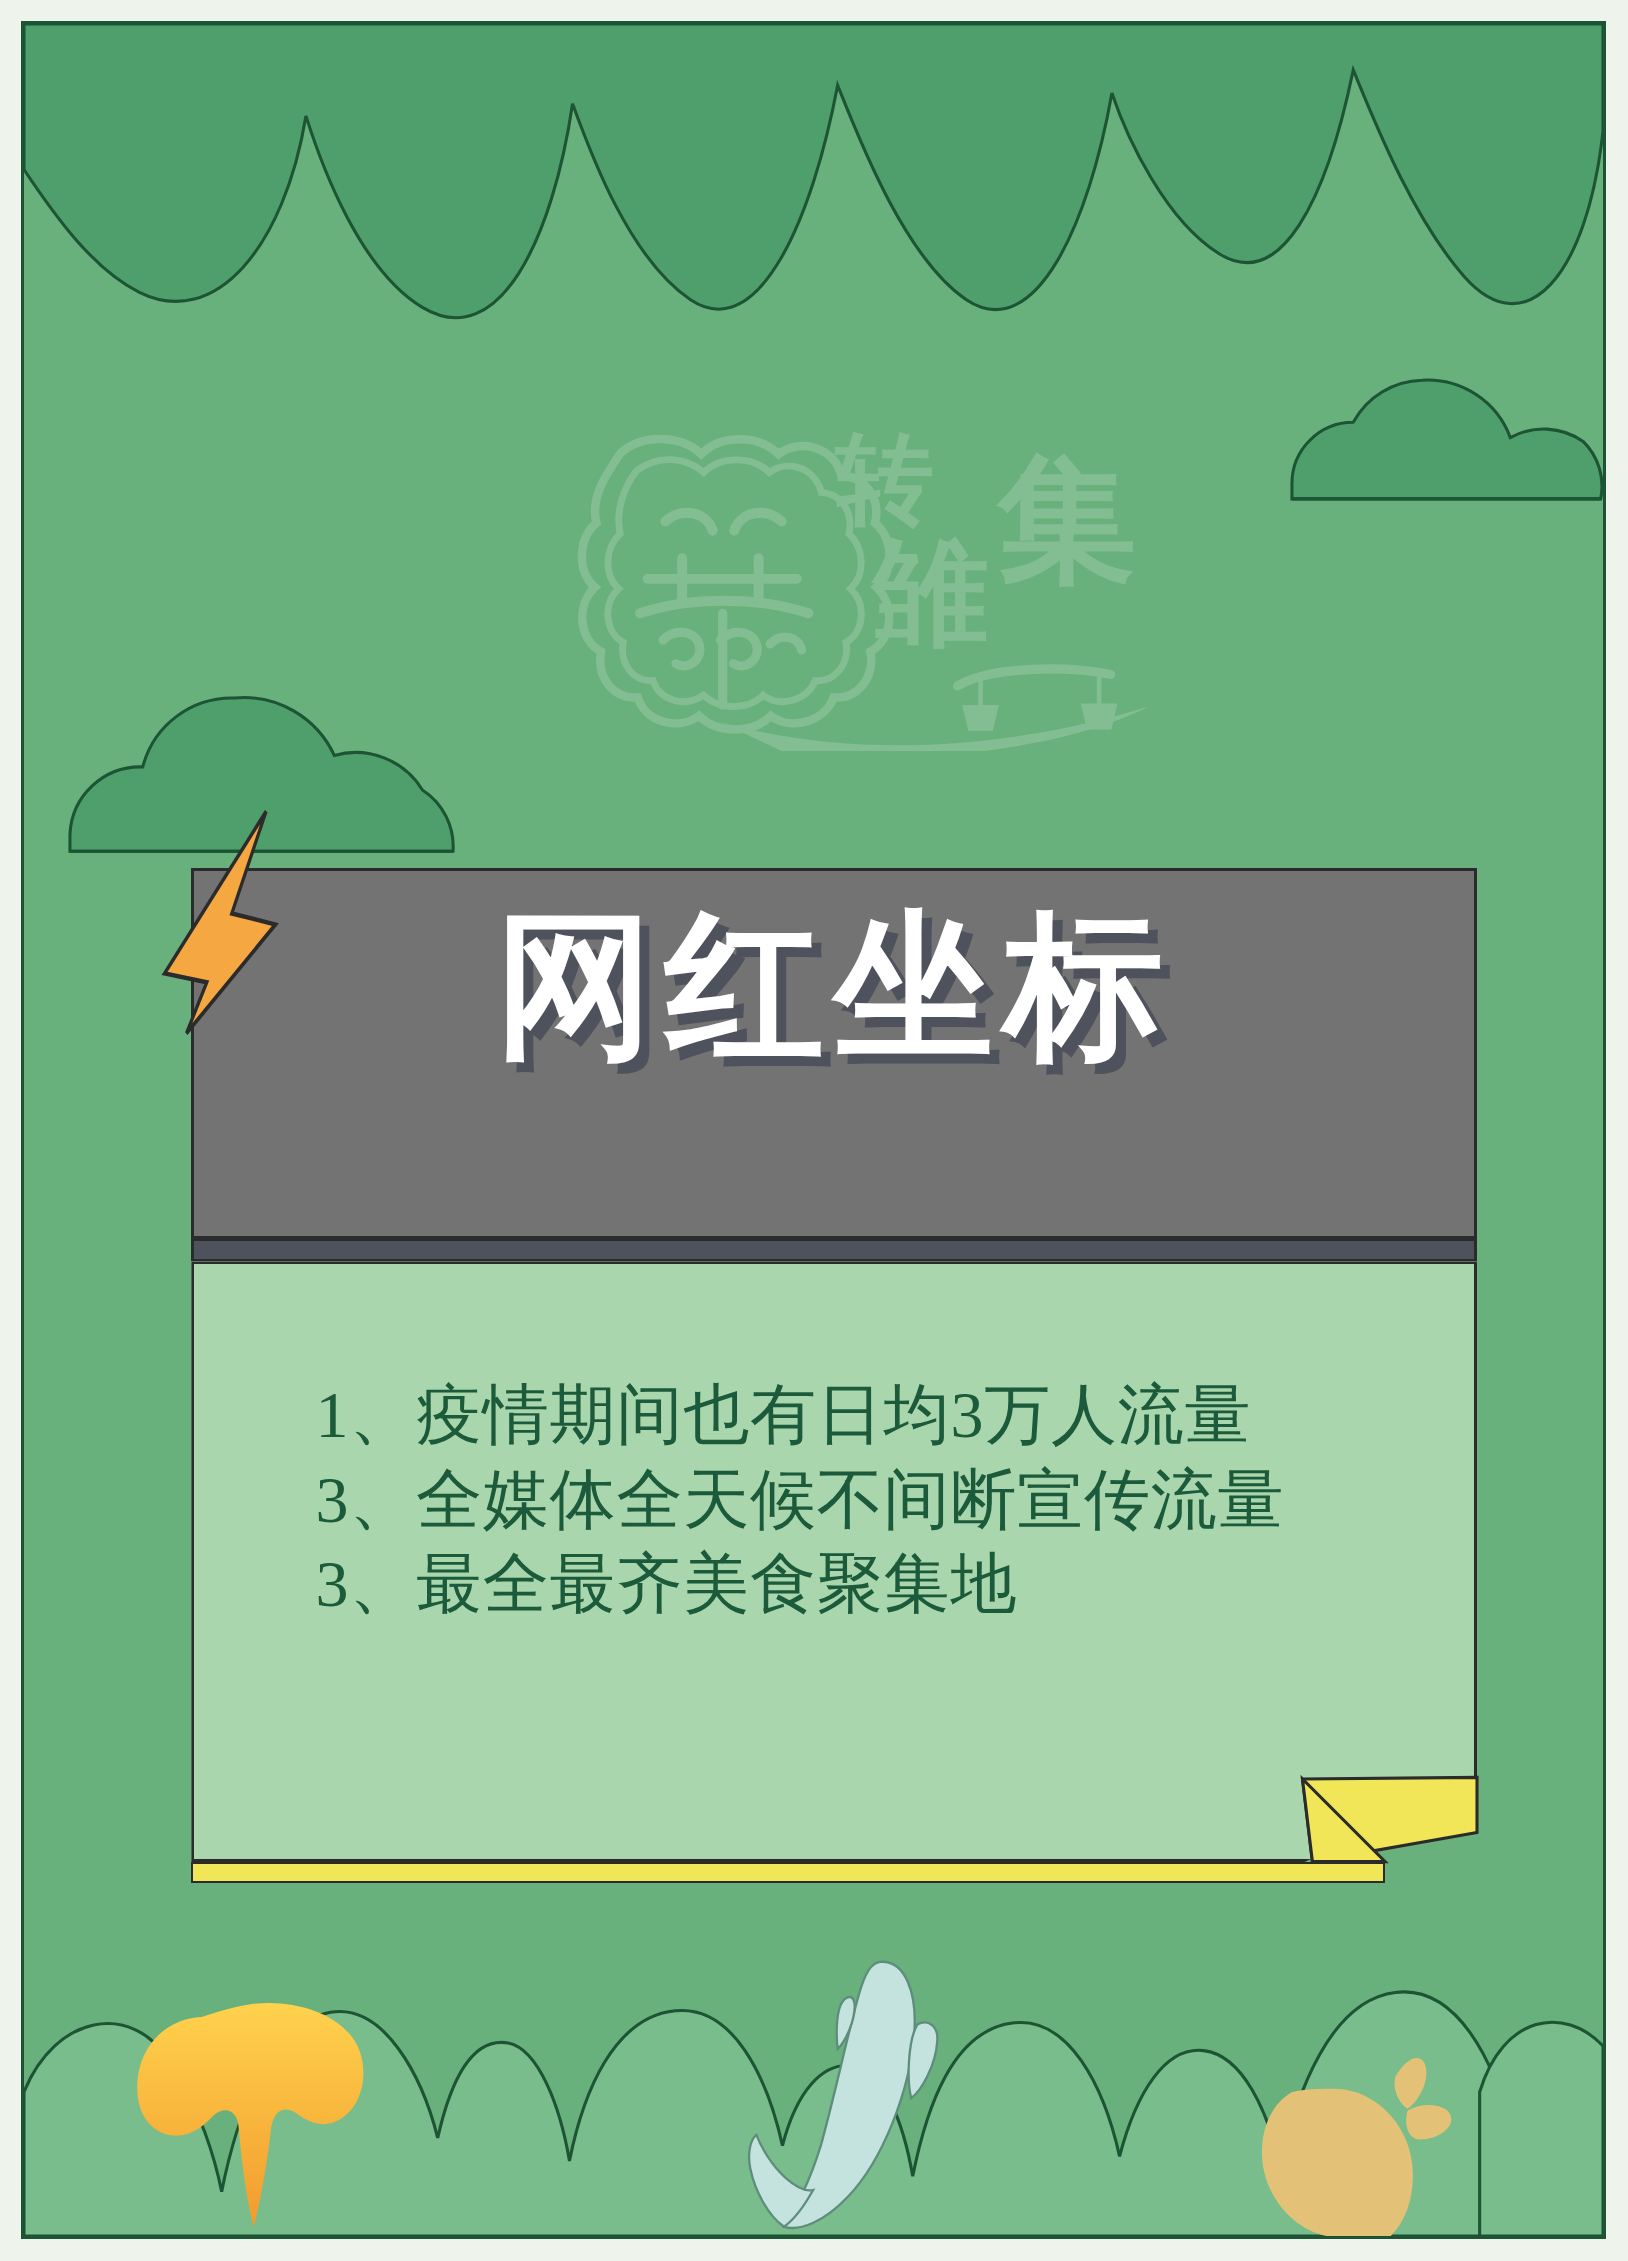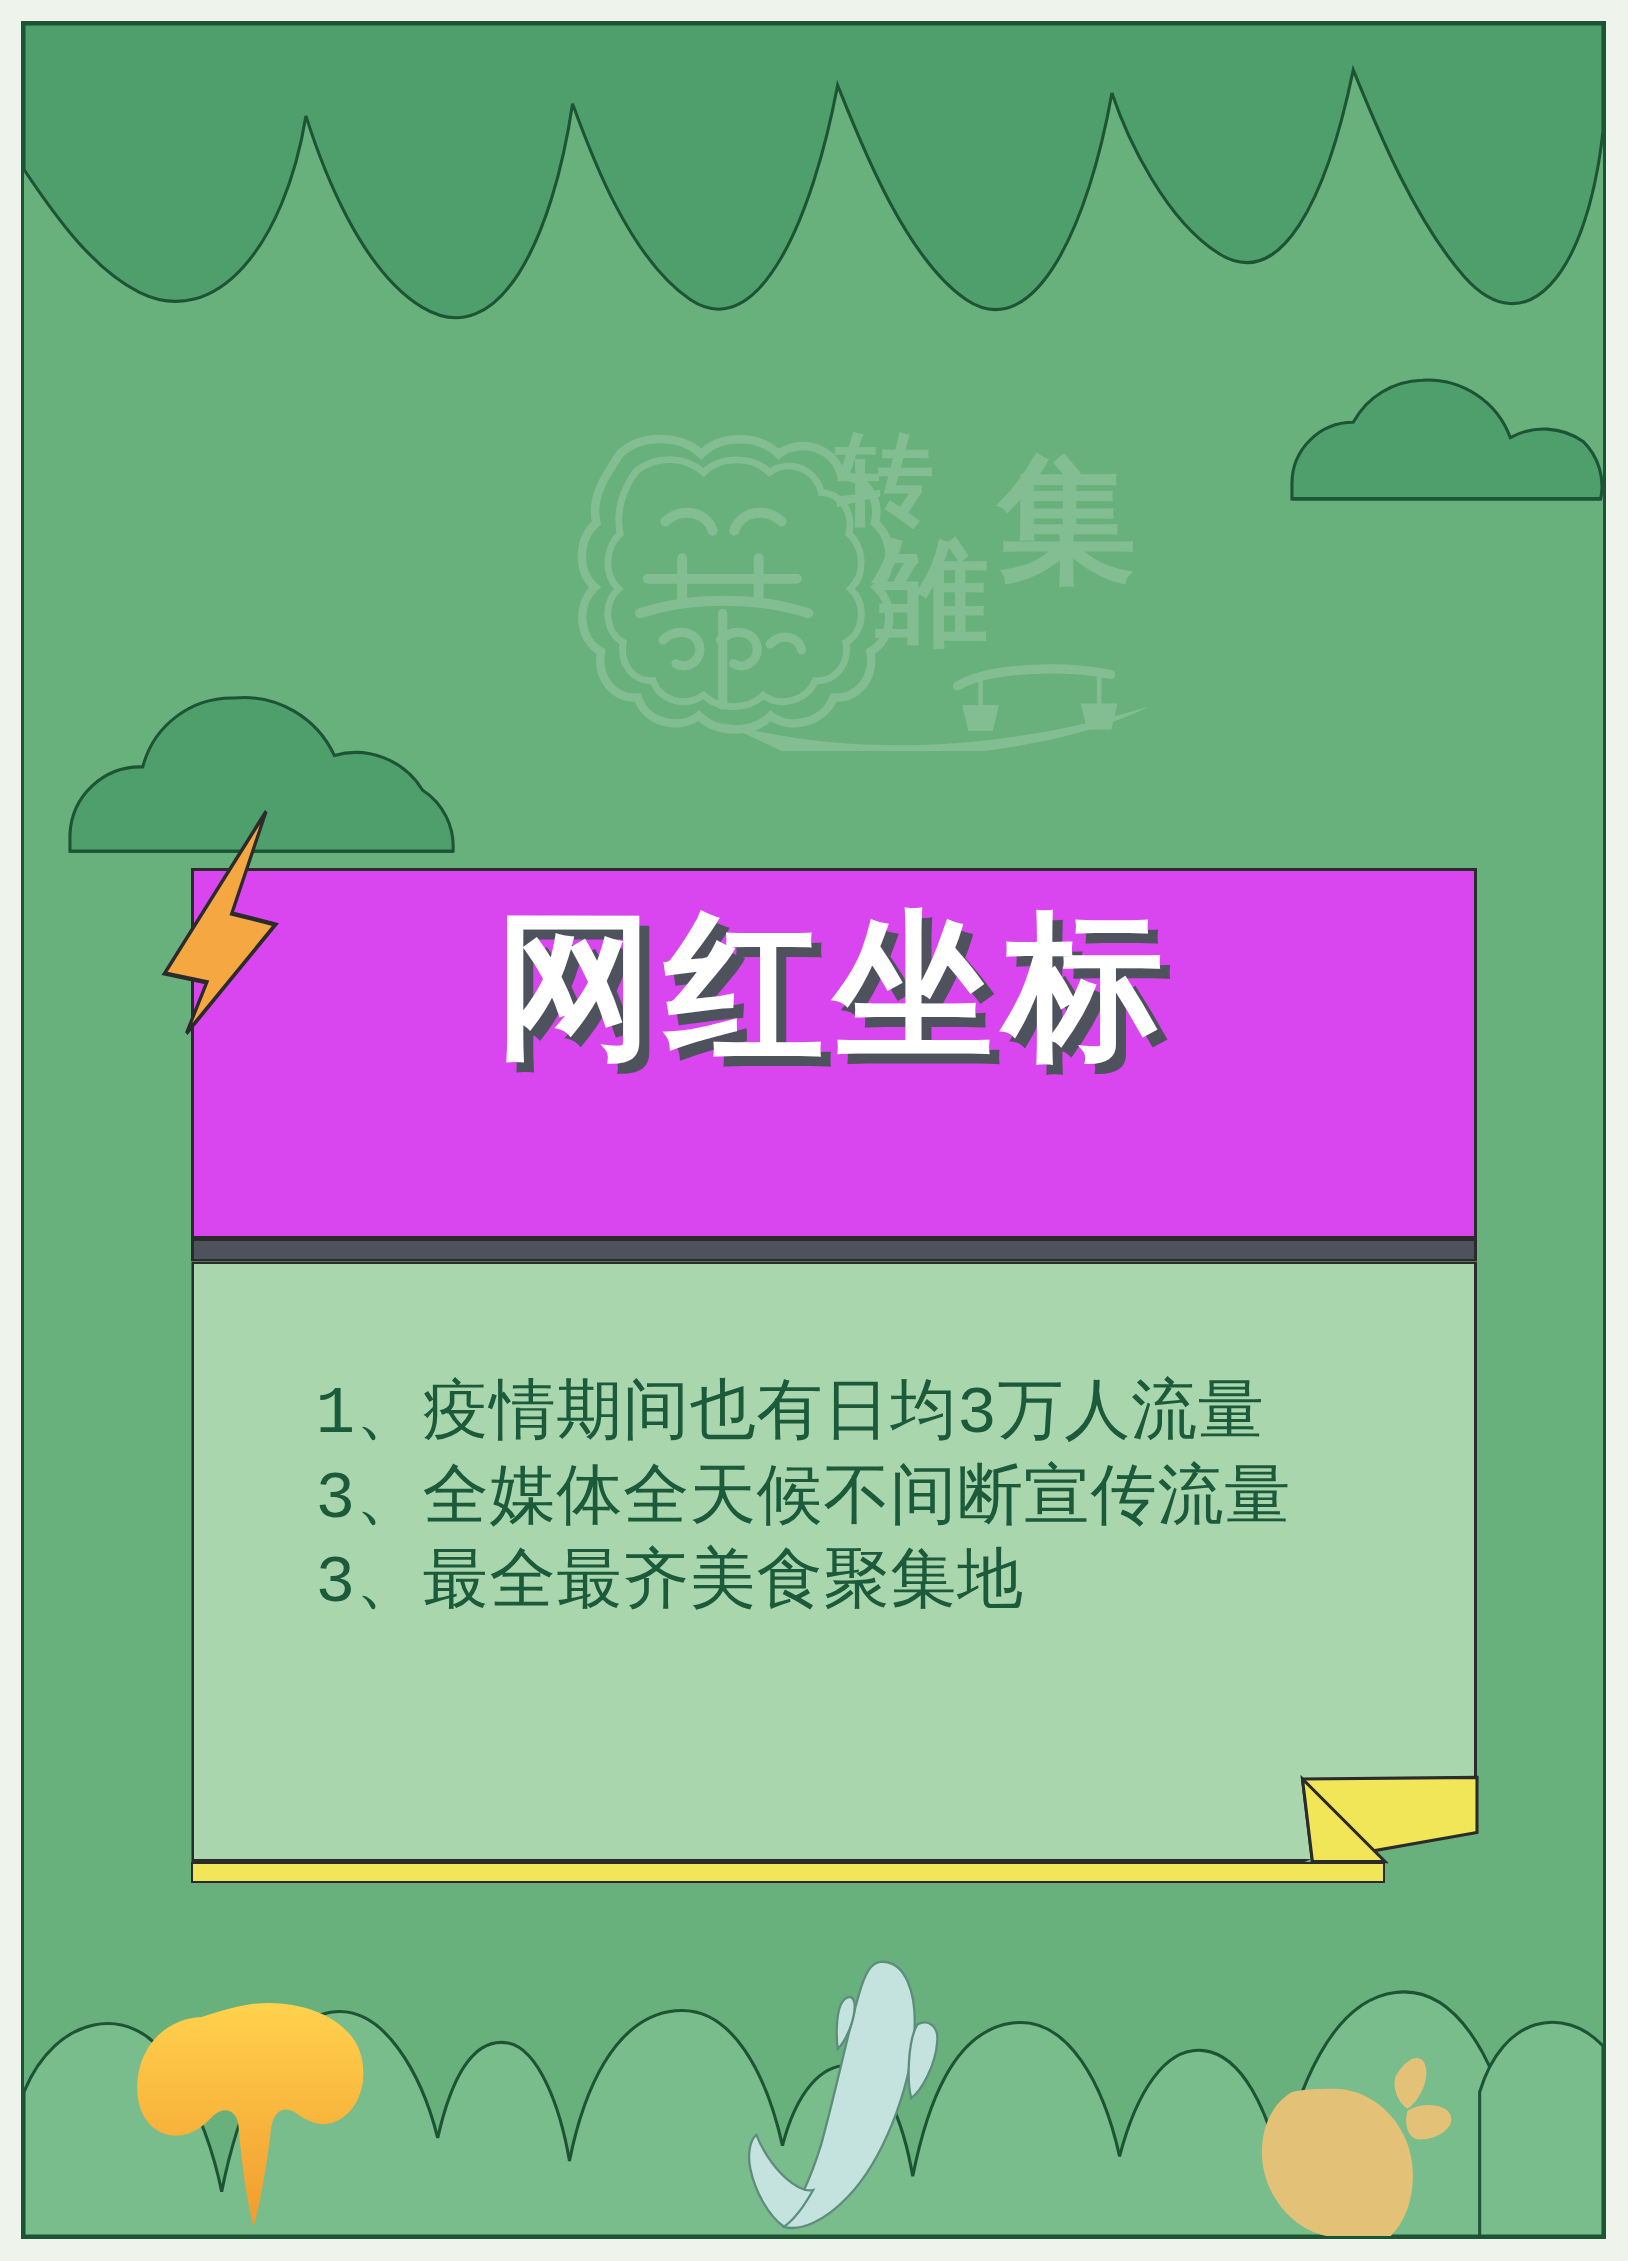--- a/index.html
+++ b/index.html
@@ -64,21 +64,21 @@
     top: 844px;
     width: 1286px;
     height: 1012px;
   }
   .banner {
     position: absolute;
     left: 0;
     top: 0;
     width: 1286px;
     height: 371px;
-    background: #d946ef;
+    background: #737373;
     border: 3.1px solid #2b2b2b;
     box-sizing: border-box;
   }
   .divider {
     position: absolute;
     left: 0;
     top: 371px;
     width: 1286px;
     height: 21.4px;
     background: #4e525c;
@@ -138,21 +138,21 @@
     top: 109px;
     right: 31px;
   }
   .bullet {
     color: #1b5a3a;
     font-size: 66px;
     line-height: 1.28;
     font-weight: 400;
     letter-spacing: 0.8px;
     white-space: nowrap;
-    font-family: Liberation Mono, monospace;
+    font-family: Liberation Serif, serif;
   }
 
   .lightning {
     position: absolute;
     left: 122px;
     top: 773px;
     width: 176px;
     height: 245px;
   }
   .lightning svg { width: 100%; height: 100%; display: block; }

